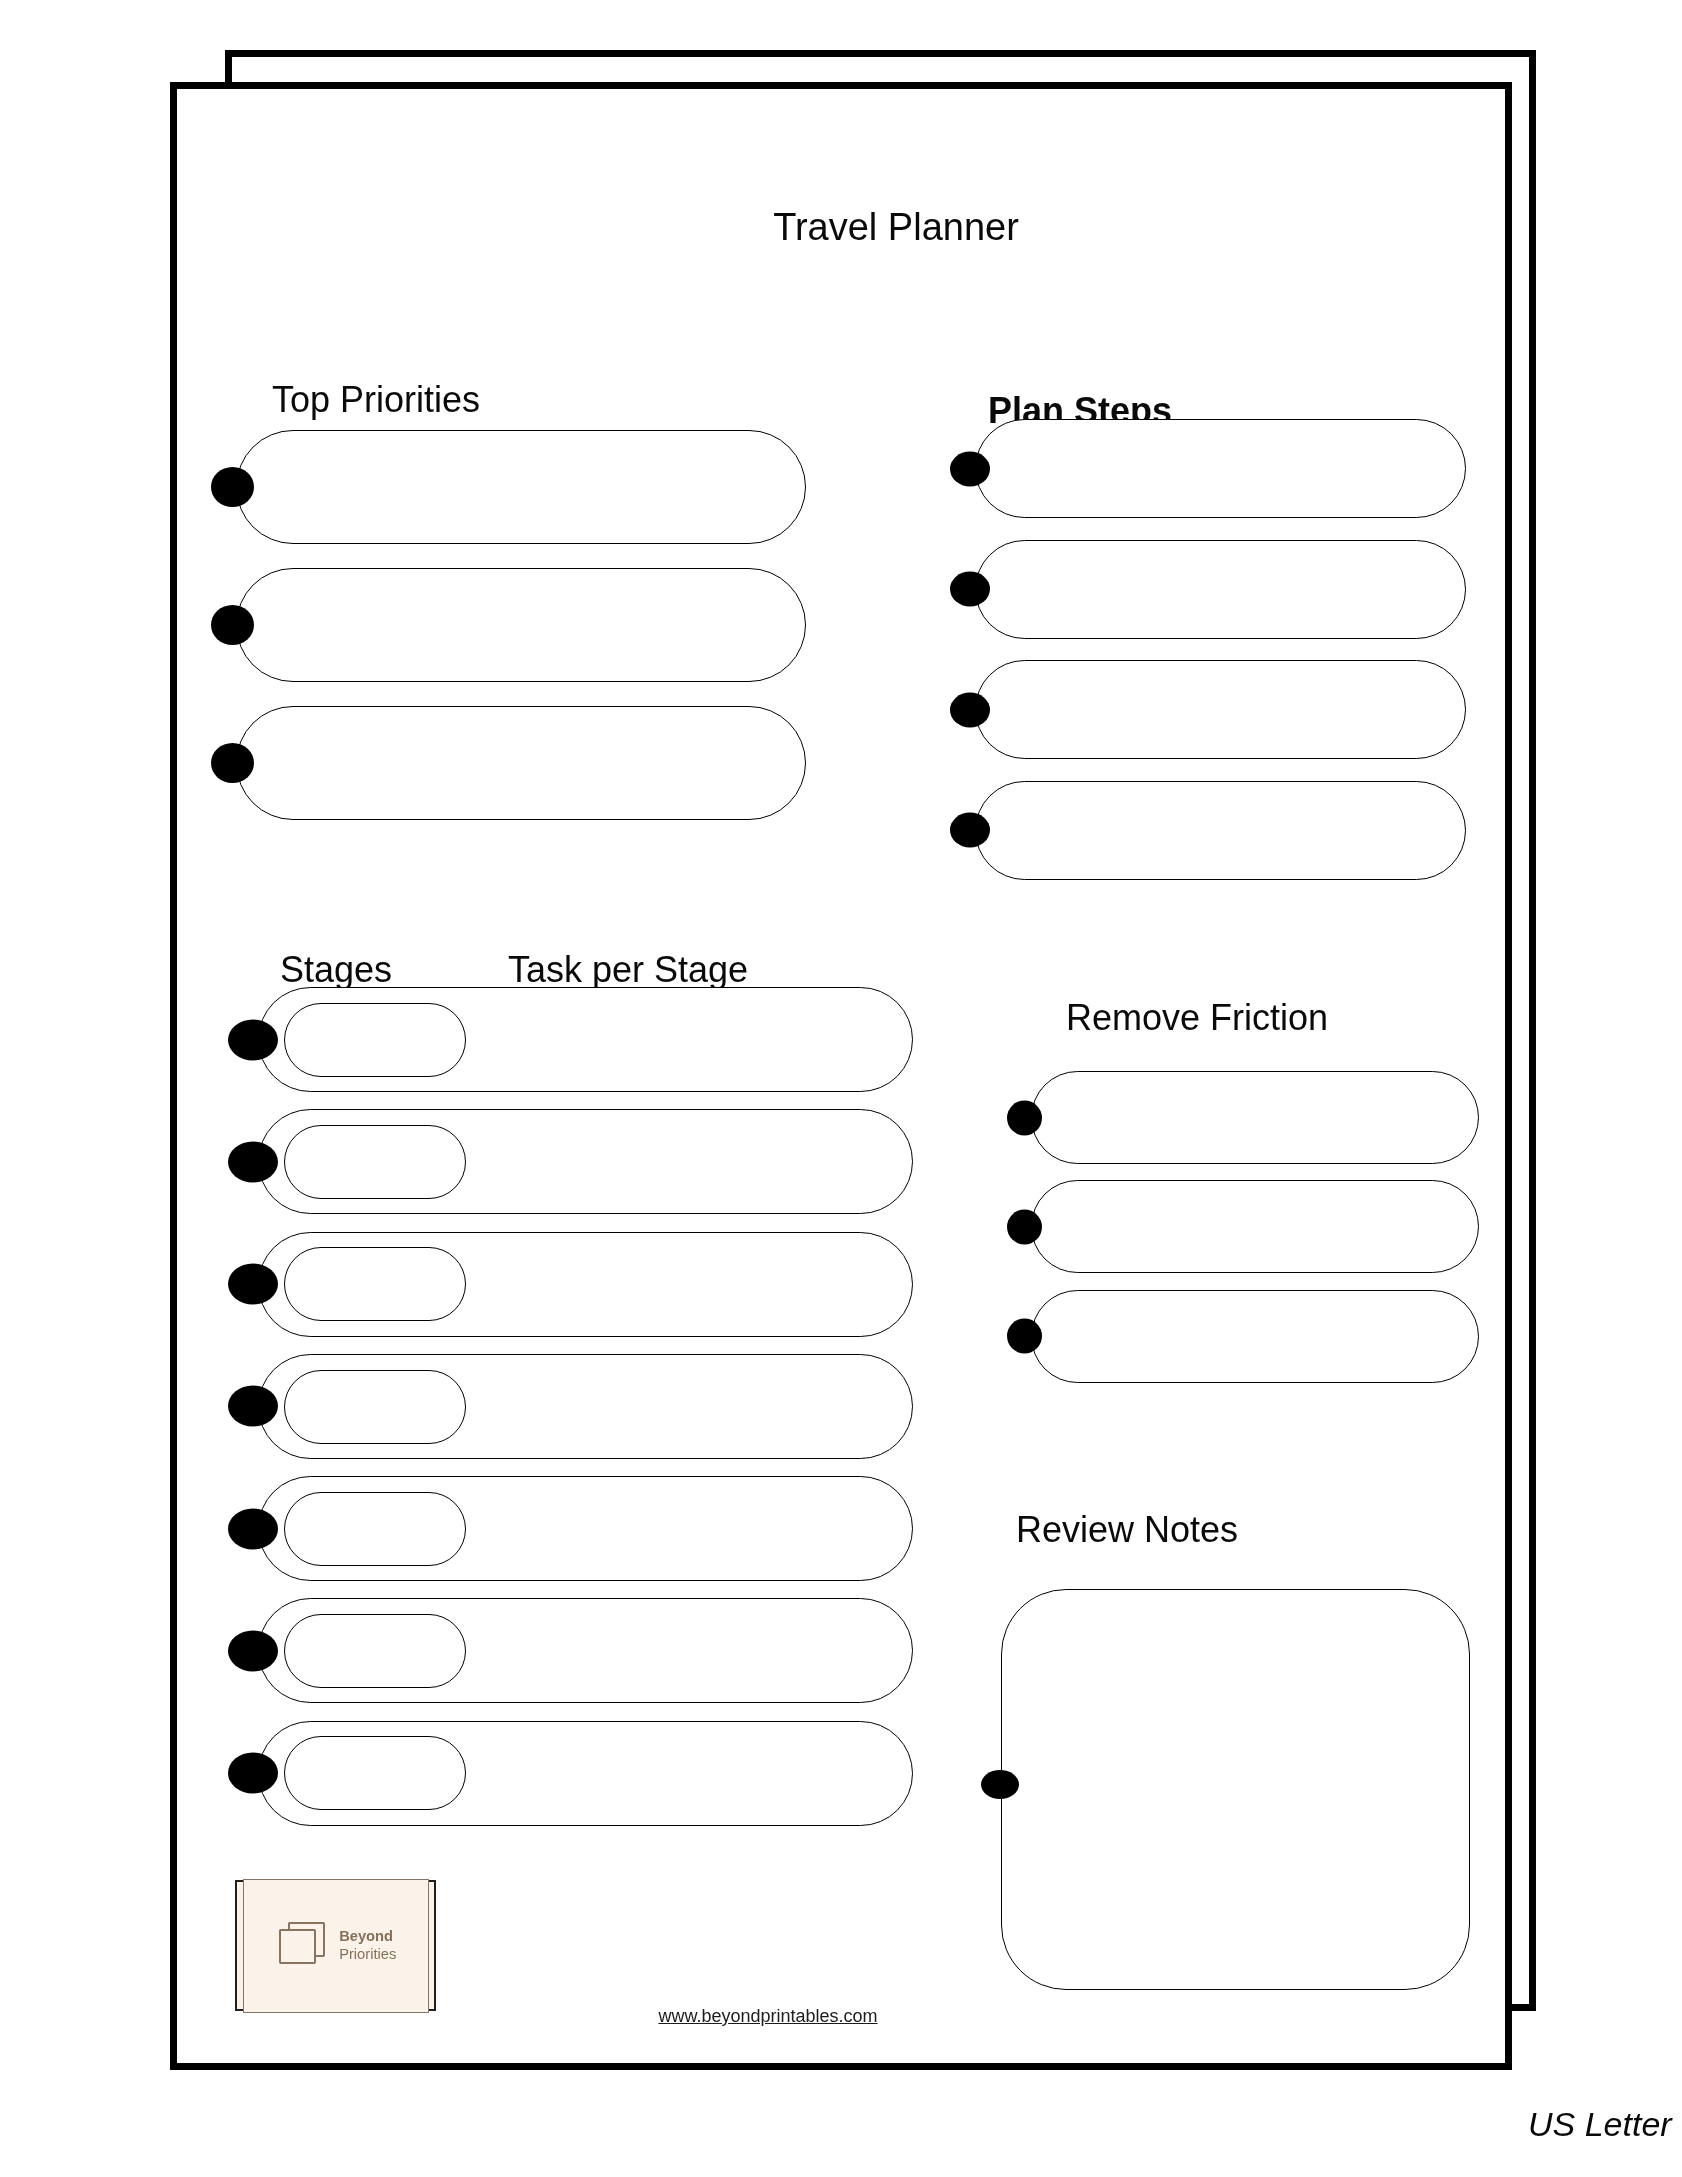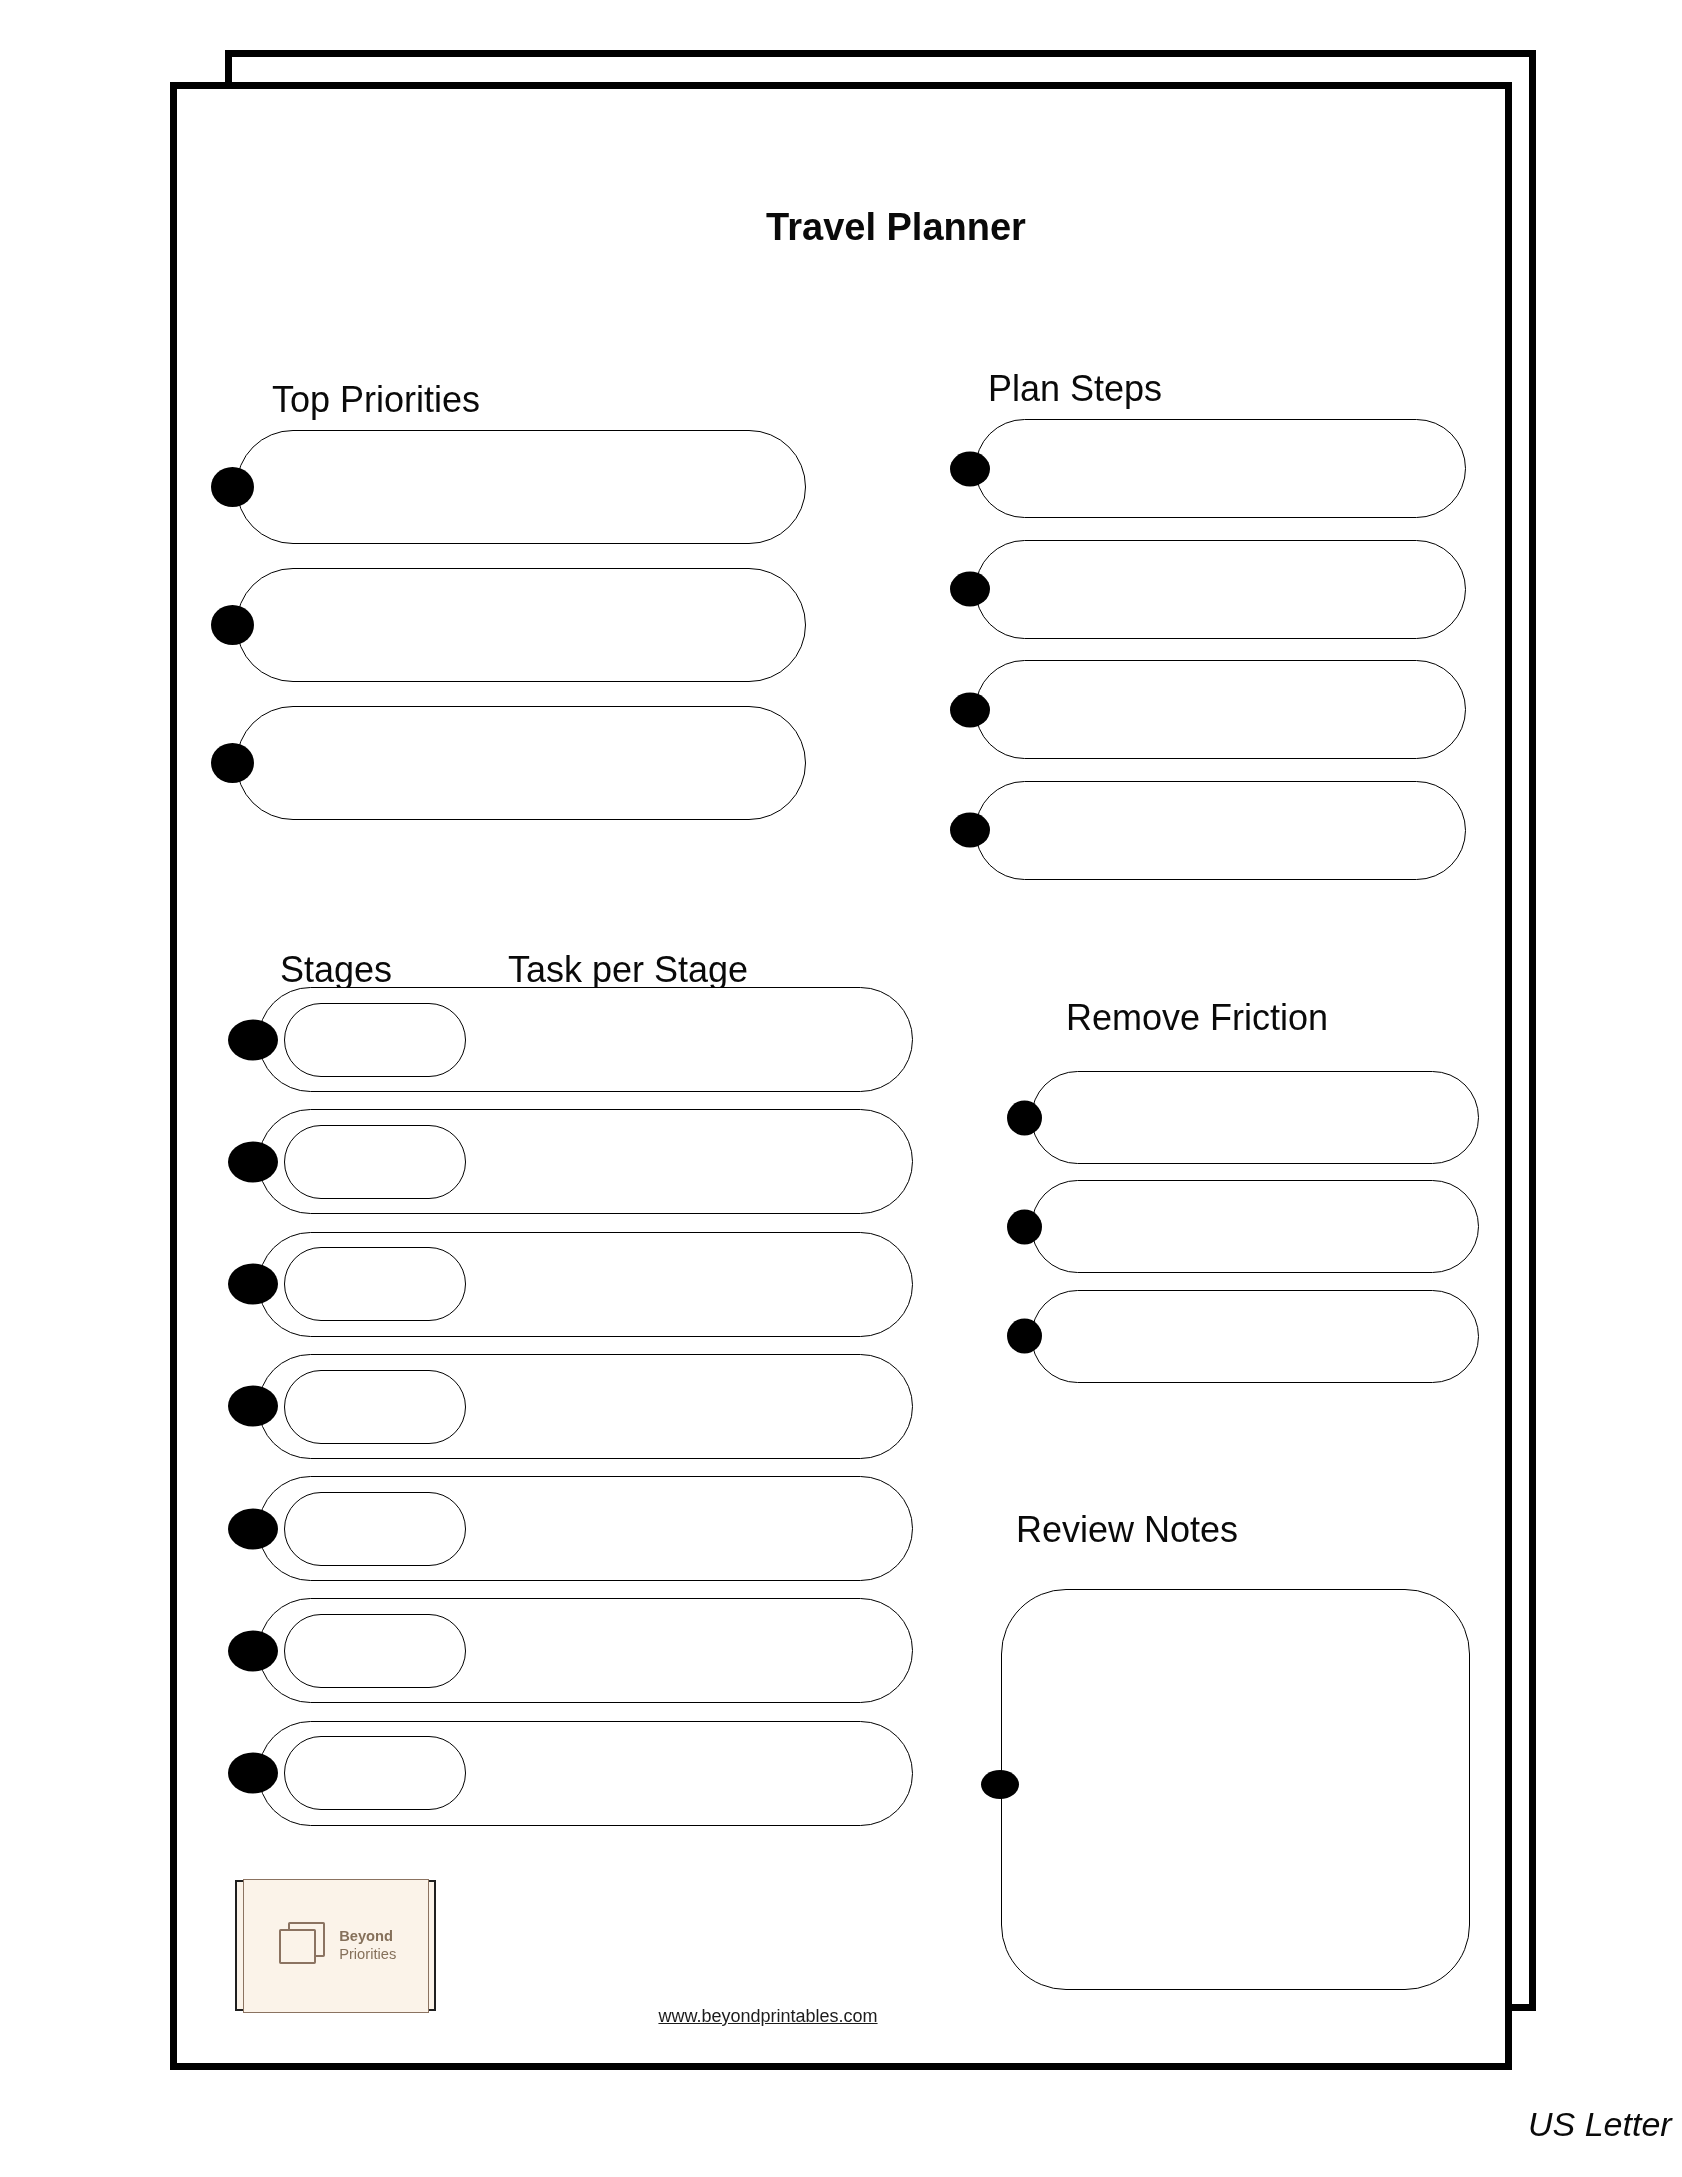--- a/index.html
+++ b/index.html
@@ -7,24 +7,24 @@
     width:1683px;height:2177px;background:#ffffff;position:relative;
     font-family:"Liberation Sans", sans-serif;color:#0a0a0a;overflow:hidden;
   }
   
   .sheet{position:absolute;background:#ffffff;border:7.8px solid #000;box-sizing:border-box;}
   .sheet-back{left:225px;top:50px;width:1311px;height:1961px;}
   .sheet-front{left:170px;top:82px;width:1342px;height:1988px;}
 
   
   .abs{position:absolute;}
-  .title{left:896px;top:206px;transform:translateX(-50%);font-size:38px;white-space:nowrap;font-weight:bold;}
+  .title{left:896px;top:206px;transform:translateX(-50%);font-size:38px;white-space:nowrap;}
   .label{font-size:36px;white-space:nowrap;}
   .tp-label{left:272px;top:363px;margin-top:16px;}
-  .ps-label{left:988px;top:368px;}
+  .ps-label{left:988px;top:390px;font-weight:bold;}
   .st-label{left:280px;top:949px;}
   .st-task-label{left:496px;top:949px;margin-left:12px;}
   .rf-label{left:1026px;top:997px;margin-left:40px;}
   .rn-label{left:1016px;top:1509px;}
 
   
   .col{position:absolute;display:flex;flex-direction:column;}
   .pill{border:1.7px solid #000;background:#fff;position:relative;box-sizing:border-box;width:100%;}
   .dot{position:absolute;background:#000;border-radius:50%;z-index:3;}
 

